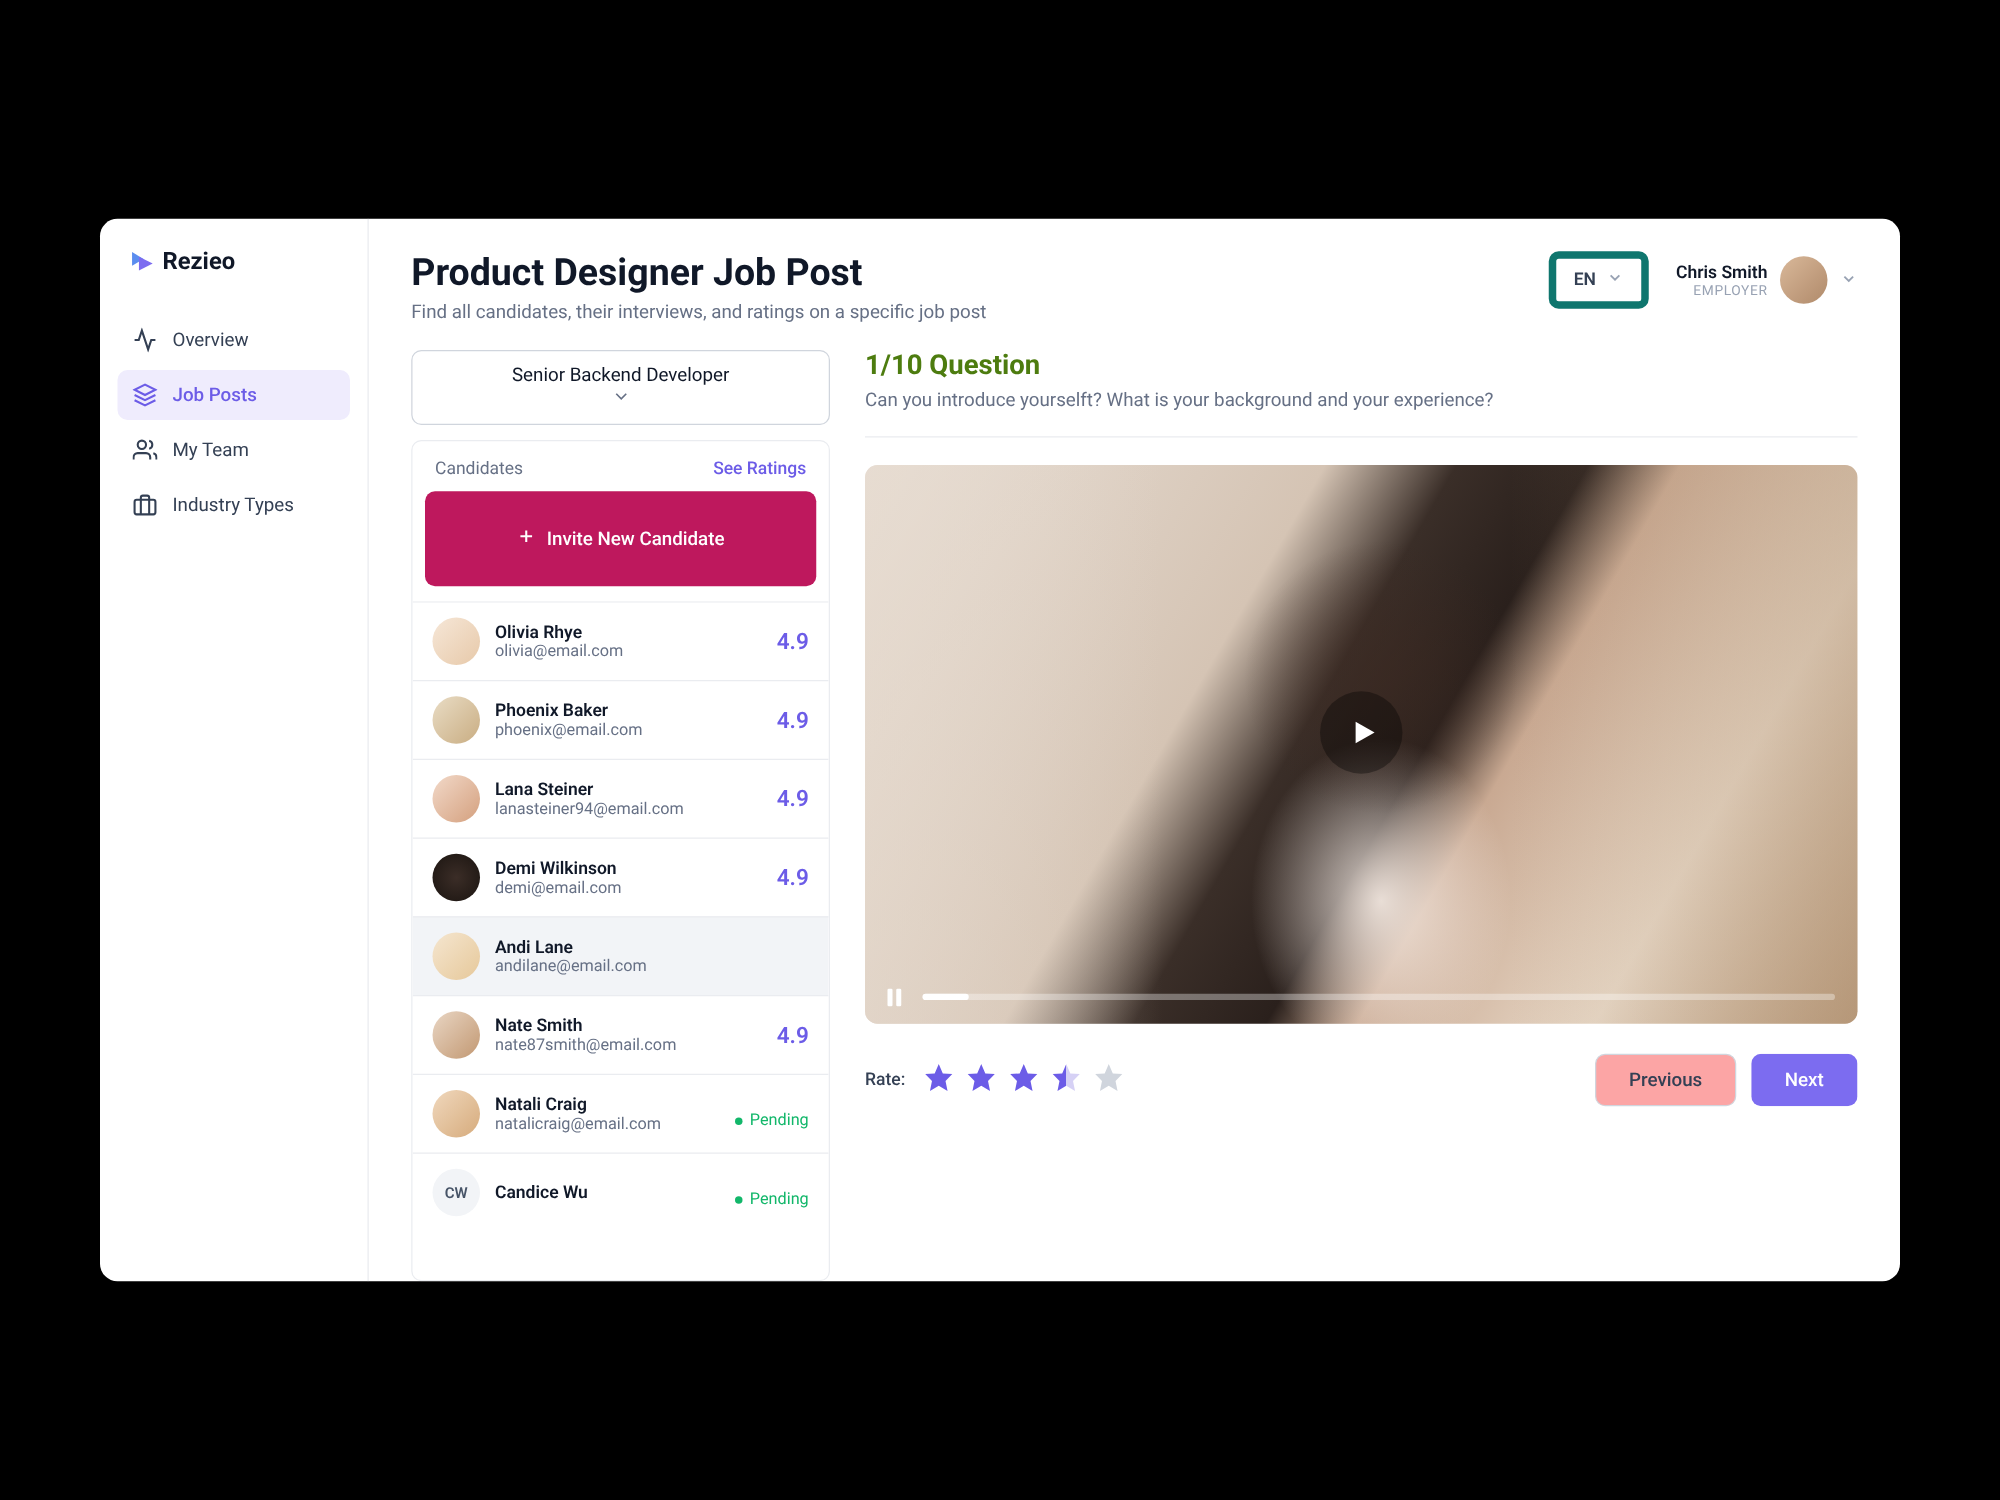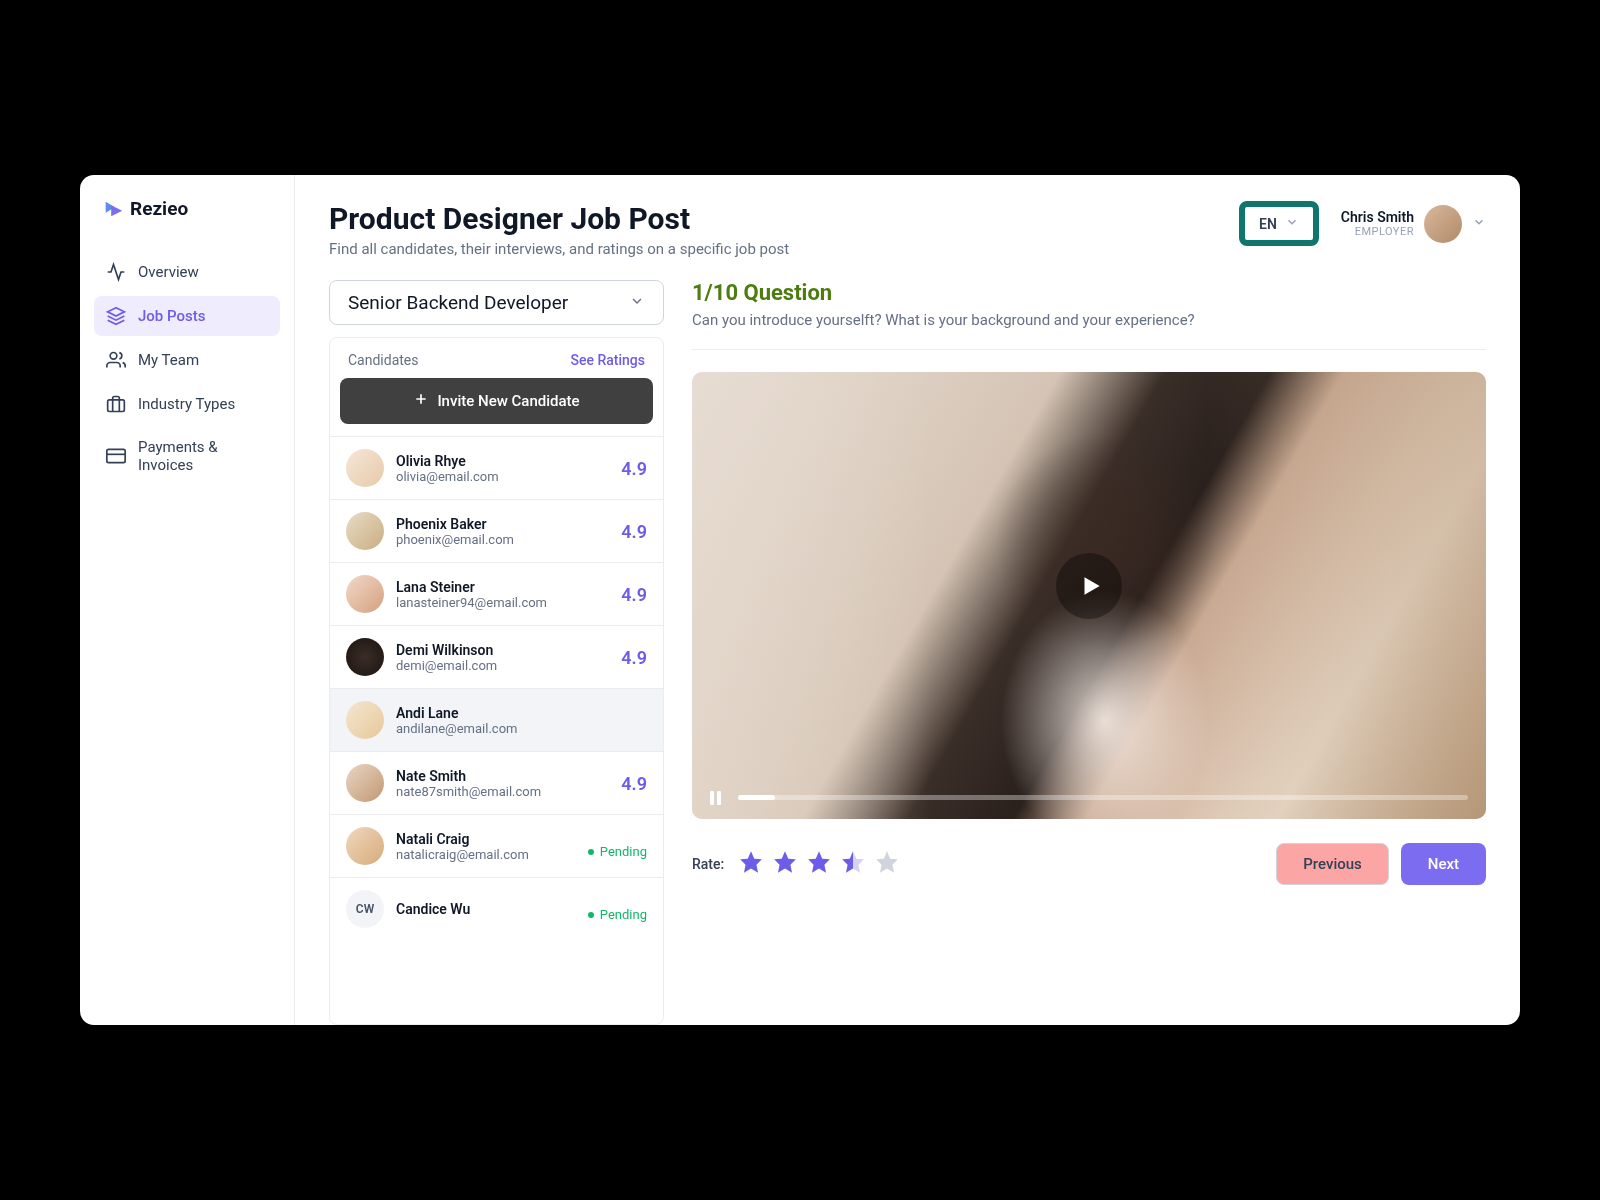--- a/index.html
+++ b/index.html
@@ -20,26 +20,26 @@
 .top-right { display:flex; align-items:center; gap:22px; }
 .lang { border:6px solid #0f766e; border-radius:8px; padding:8px 14px; display:flex; align-items:center; gap:8px; color:#344054; font-weight:600; font-size:14px; cursor:pointer; }
 .user { display:flex; align-items:center; gap:10px; cursor:pointer; }
 .user-info { text-align:right; }
 .user-name { font-weight:600; font-size:14px; color:#101828; }
 .user-role { font-size:11px; letter-spacing:.5px; color:#98a2b3; }
 .avatar { width:38px; height:38px; border-radius:50%; background:linear-gradient(135deg,#d9b89a,#b08a6a); }
 .chev { color:#98a2b3; }
 .content { display:flex; gap:28px; margin-top:22px; flex:1; min-height:0; }
 .left-col { width:335px; display:flex; flex-direction:column; min-height:0; }
-.job-select { border:1px solid #d0d5dd; border-radius:8px; padding:10px 18px; display:flex; align-items:center; justify-content:space-between; color:#101828; font-size:19px; cursor:pointer; background:#fff; }
+.job-select { border:1px solid #d0d5dd; border-radius:8px; padding:10px 29px; display:flex; align-items:center; justify-content:space-between; color:#101828; font-size:15px; cursor:pointer; background:#fff;flex-direction:column; }
 .cand-panel { margin-top:12px; border:1px solid #eaecf0; border-radius:8px; display:flex; flex-direction:column; min-height:0; flex:1; overflow:hidden; }
 .cand-header { display:flex; align-items:center; justify-content:space-between; padding:14px 18px 10px; }
 .cand-header .lbl { color:#667085; font-size:14px; }
 .cand-header .ratings-link { color:#6c5ce7; font-size:14px; font-weight:500; cursor:pointer; }
-.invite-btn { margin:0 10px 12px; background:#404040; color:#fff; border:none; border-radius:8px; padding:13px; font-size:15px; font-weight:500; display:flex; align-items:center; justify-content:center; gap:8px; cursor:pointer; }
+.invite-btn { margin:0 10px 12px; background:#be185d; color:#fff; border:none; border-radius:8px; padding:28px; font-size:15px; font-weight:500; display:flex; align-items:center; justify-content:center; gap:8px; cursor:pointer; }
 .cand-list { overflow-y:auto; flex:1; }
 .cand-item { display:flex; align-items:center; gap:12px; padding:12px 16px; border-top:1px solid #eaecf0; cursor:pointer; }
 .cand-item.selected { background:#f2f4f7; }
 .c-avatar { width:38px; height:38px; border-radius:50%; flex-shrink:0; display:flex; align-items:center; justify-content:center; font-size:12px; font-weight:600; color:#475467; }
 .c-info { flex:1; min-width:0; }
 .c-name { font-size:14px; font-weight:600; color:#101828; }
 .c-email { font-size:13px; color:#667085; white-space:nowrap; overflow:hidden; text-overflow:ellipsis; }
 .c-rating { color:#6c5ce7; font-weight:600; font-size:18px; }
 .c-pending { color:#12b76a; font-size:13px; display:flex; align-items:center; gap:6px;margin-top:11px; }
 .c-pending::before { content:""; width:6px; height:6px; background:#12b76a; border-radius:50%; }
@@ -114,29 +114,20 @@
         </div>
         <div class="nav-item">
           <span class="ico">
             <svg width="20" height="20" viewBox="0 0 24 24" fill="none" stroke="currentColor" stroke-width="2">
               <rect x="2" y="7" width="20" height="14" rx="2"></rect>
               <path d="M16 21V5a2 2 0 0 0-2-2h-4a2 2 0 0 0-2 2v16"></path>
             </svg>
           </span>
           <span>Industry Types</span>
         </div>
-        <div class="nav-item">
-          <span class="ico">
-            <svg width="20" height="20" viewBox="0 0 24 24" fill="none" stroke="currentColor" stroke-width="2">
-              <rect x="1" y="4" width="22" height="16" rx="2"></rect>
-              <line x1="1" y1="10" x2="23" y2="10"></line>
-            </svg>
-          </span>
-          <span>Payments &amp; Invoices</span>
-        </div>
       </nav>
   </aside>
 
   <main class="main">
     <div class="topbar">
       <div class="title-block">
         <h1>Product Designer Job Post</h1>
         <p>Find all candidates, their interviews, and ratings on a specific job post</p>
       </div>
       <div class="top-right">

